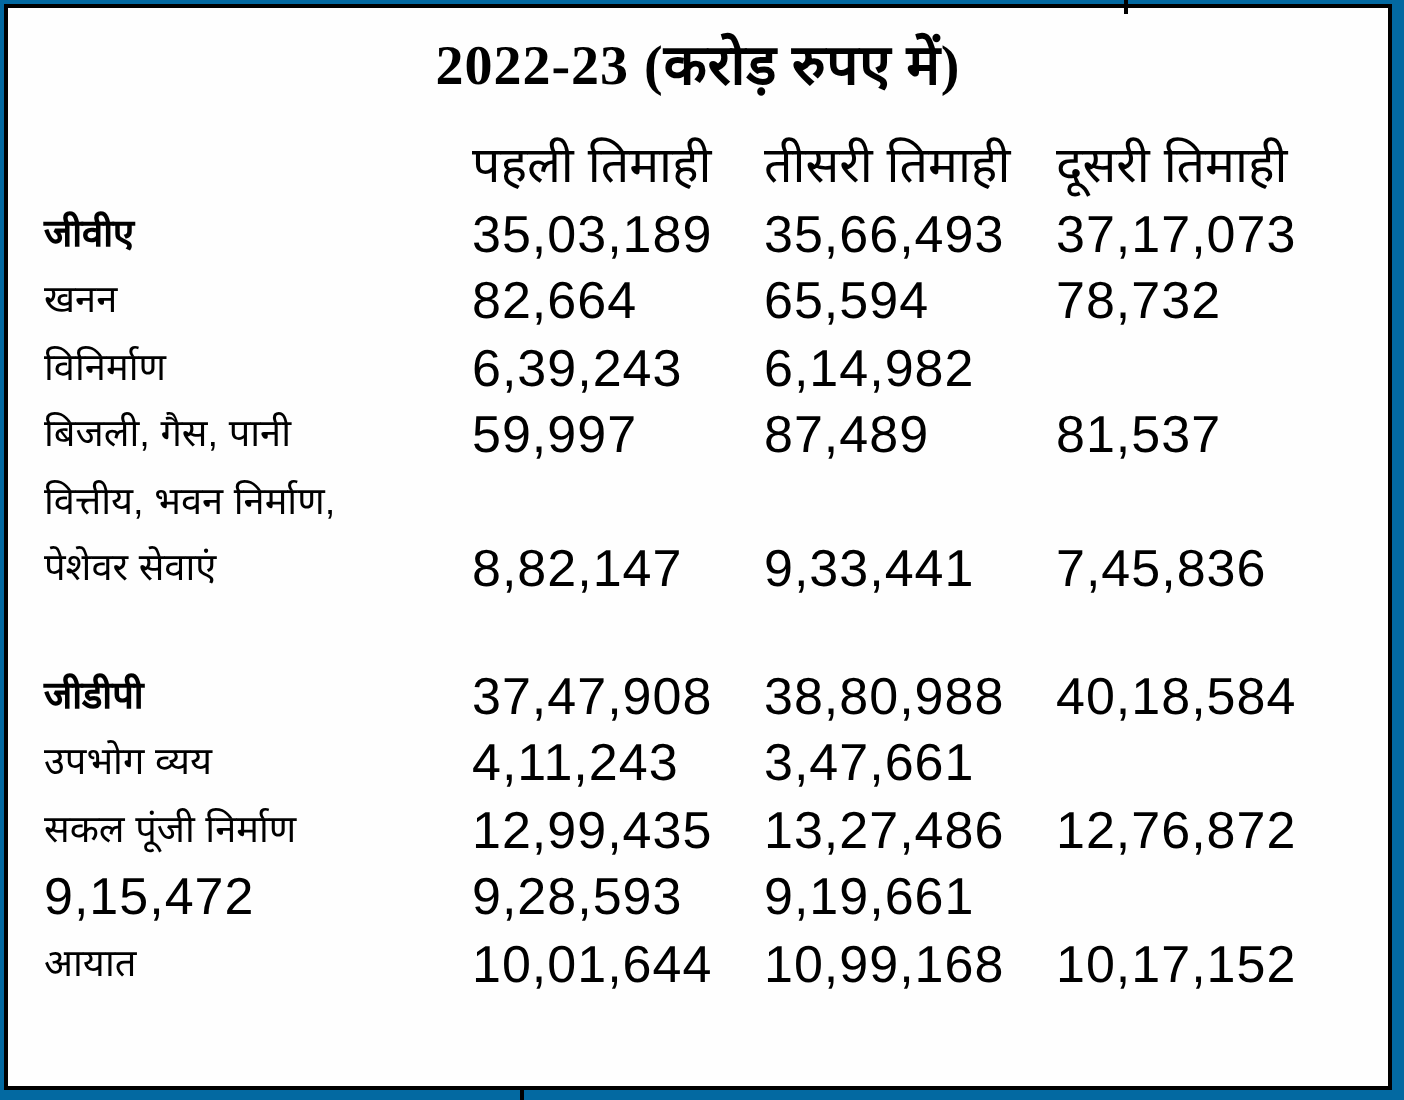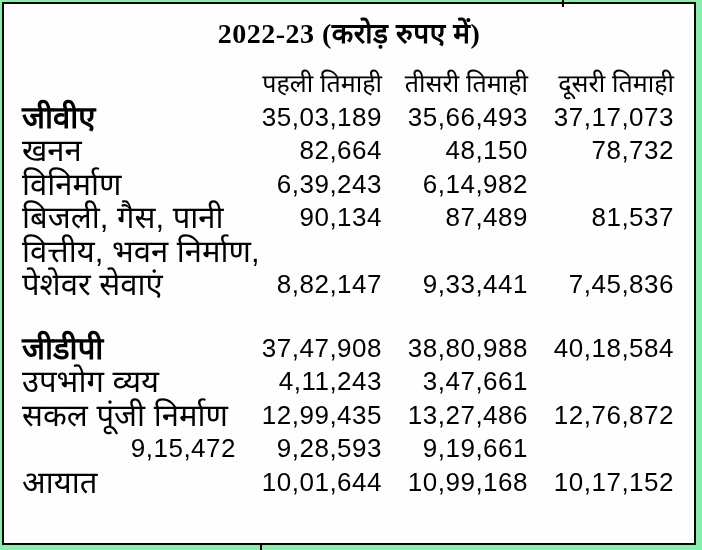--- a/index.html
+++ b/index.html
@@ -7,21 +7,21 @@
   body {
     background: #ffffff;
     font-family: "Liberation Sans", "DejaVu Sans", sans-serif;
     color: #000000;
     position: relative;
     overflow: hidden;
   }
   .page {
     position: absolute;
     inset: 0;
-    background: #86efac;
+    background: #0369a1;
   }
   .frame {
     position: absolute;
     left: 2px; top: 2px;
     width: 694px; height: 543px;
     border: 2px solid #000000;
     background: #fefefe;
   }
   .title {
     margin-top: 13px;
@@ -37,27 +37,27 @@
     margin-left: 18px;
     margin-right: 10px;
   }
   .row {
     display: grid;
     grid-template-columns: 214px 146px 146px 146px;
     height: 33.5px;
     align-items: center;
   }
   .cell.label {
-    font-size: 31px;
+    font-size: 19px;
     white-space: nowrap;
     line-height: 33px;
   }
   .cell.val {
     font-size: 26px;
-    text-align: right;
+    text-align: left;
     letter-spacing: 0.5px;
     white-space: nowrap;
     line-height: 33px;
   }
   .header-row .cell.val {
     font-size: 25px;
     letter-spacing: 0;
   }
   .bold-label .cell.label { font-weight: 700; }
   .gap-before { margin-top: 30px; }
@@ -88,33 +88,33 @@
   <div class="row bold-label">
     <div class="cell label">जीवीए</div>
     <div class="cell val">35,03,189</div>
     <div class="cell val">35,66,493</div>
     <div class="cell val">37,17,073</div>
   </div>
 
   <div class="row">
     <div class="cell label">खनन</div>
     <div class="cell val">82,664</div>
-    <div class="cell val">48,150</div>
+    <div class="cell val">65,594</div>
     <div class="cell val">78,732</div>
   </div>
 
   <div class="row">
     <div class="cell label">विनिर्माण</div>
     <div class="cell val">6,39,243</div>
     <div class="cell val">6,14,982</div>
   </div>
 
   <div class="row">
     <div class="cell label">बिजली, गैस, पानी</div>
-    <div class="cell val">90,134</div>
+    <div class="cell val">59,997</div>
     <div class="cell val">87,489</div>
     <div class="cell val">81,537</div>
   </div>
 
   <div class="row">
     <div class="cell label">वित्तीय, भवन निर्माण,</div>
     <div class="cell val"></div>
     <div class="cell val"></div>
     <div class="cell val"></div>
   </div>

